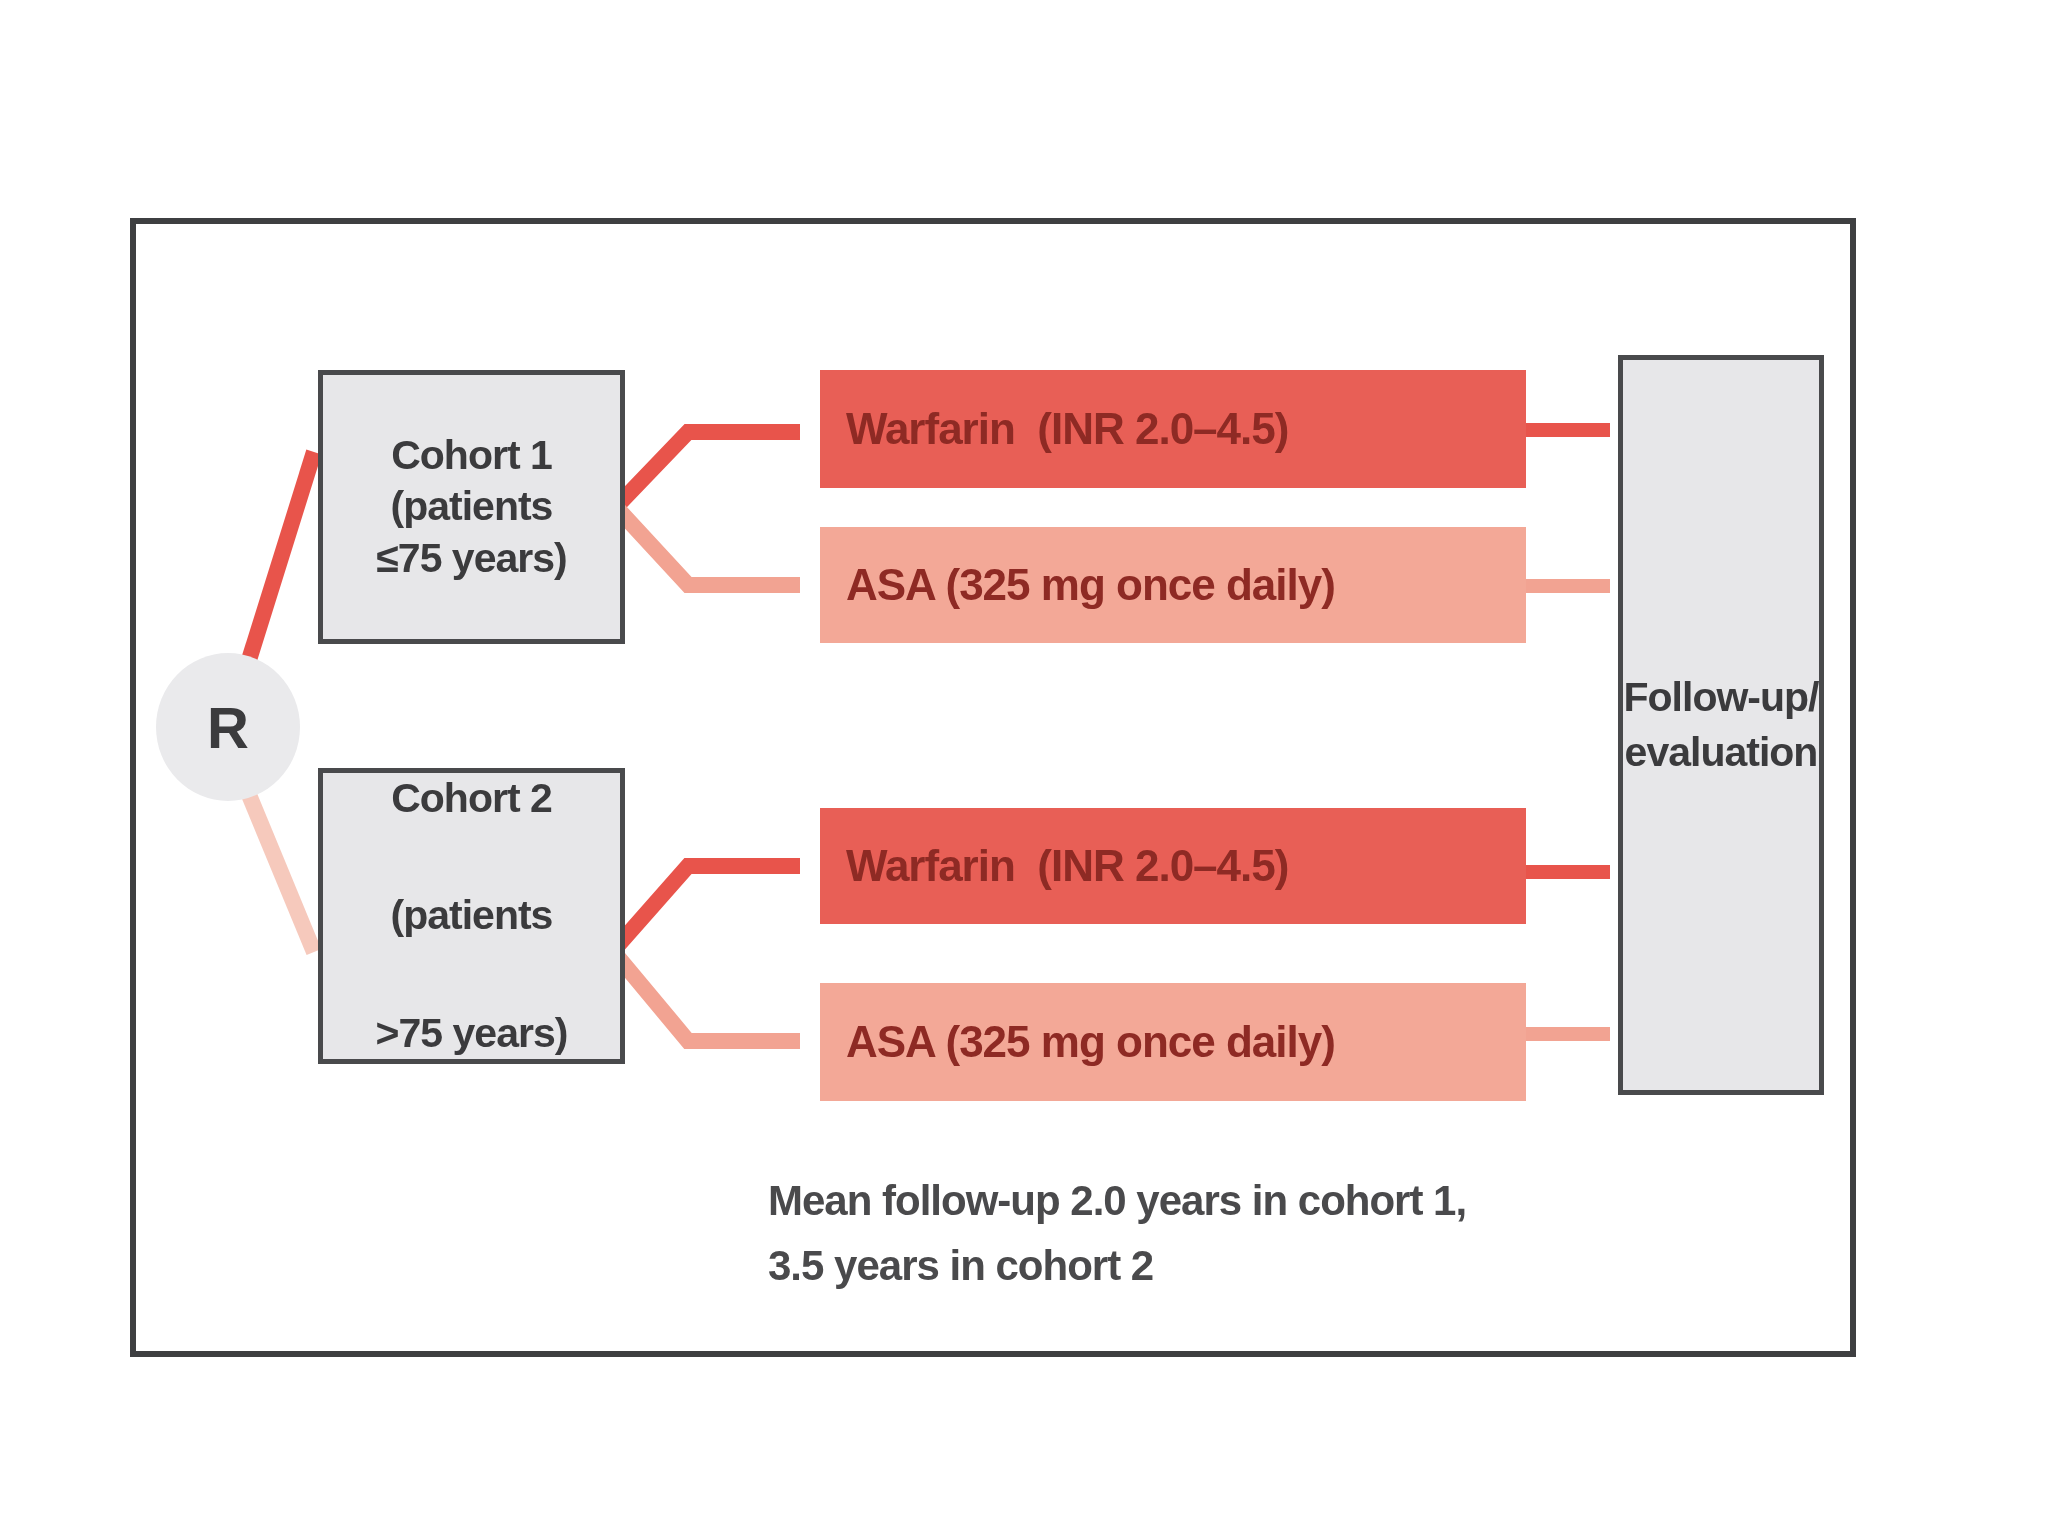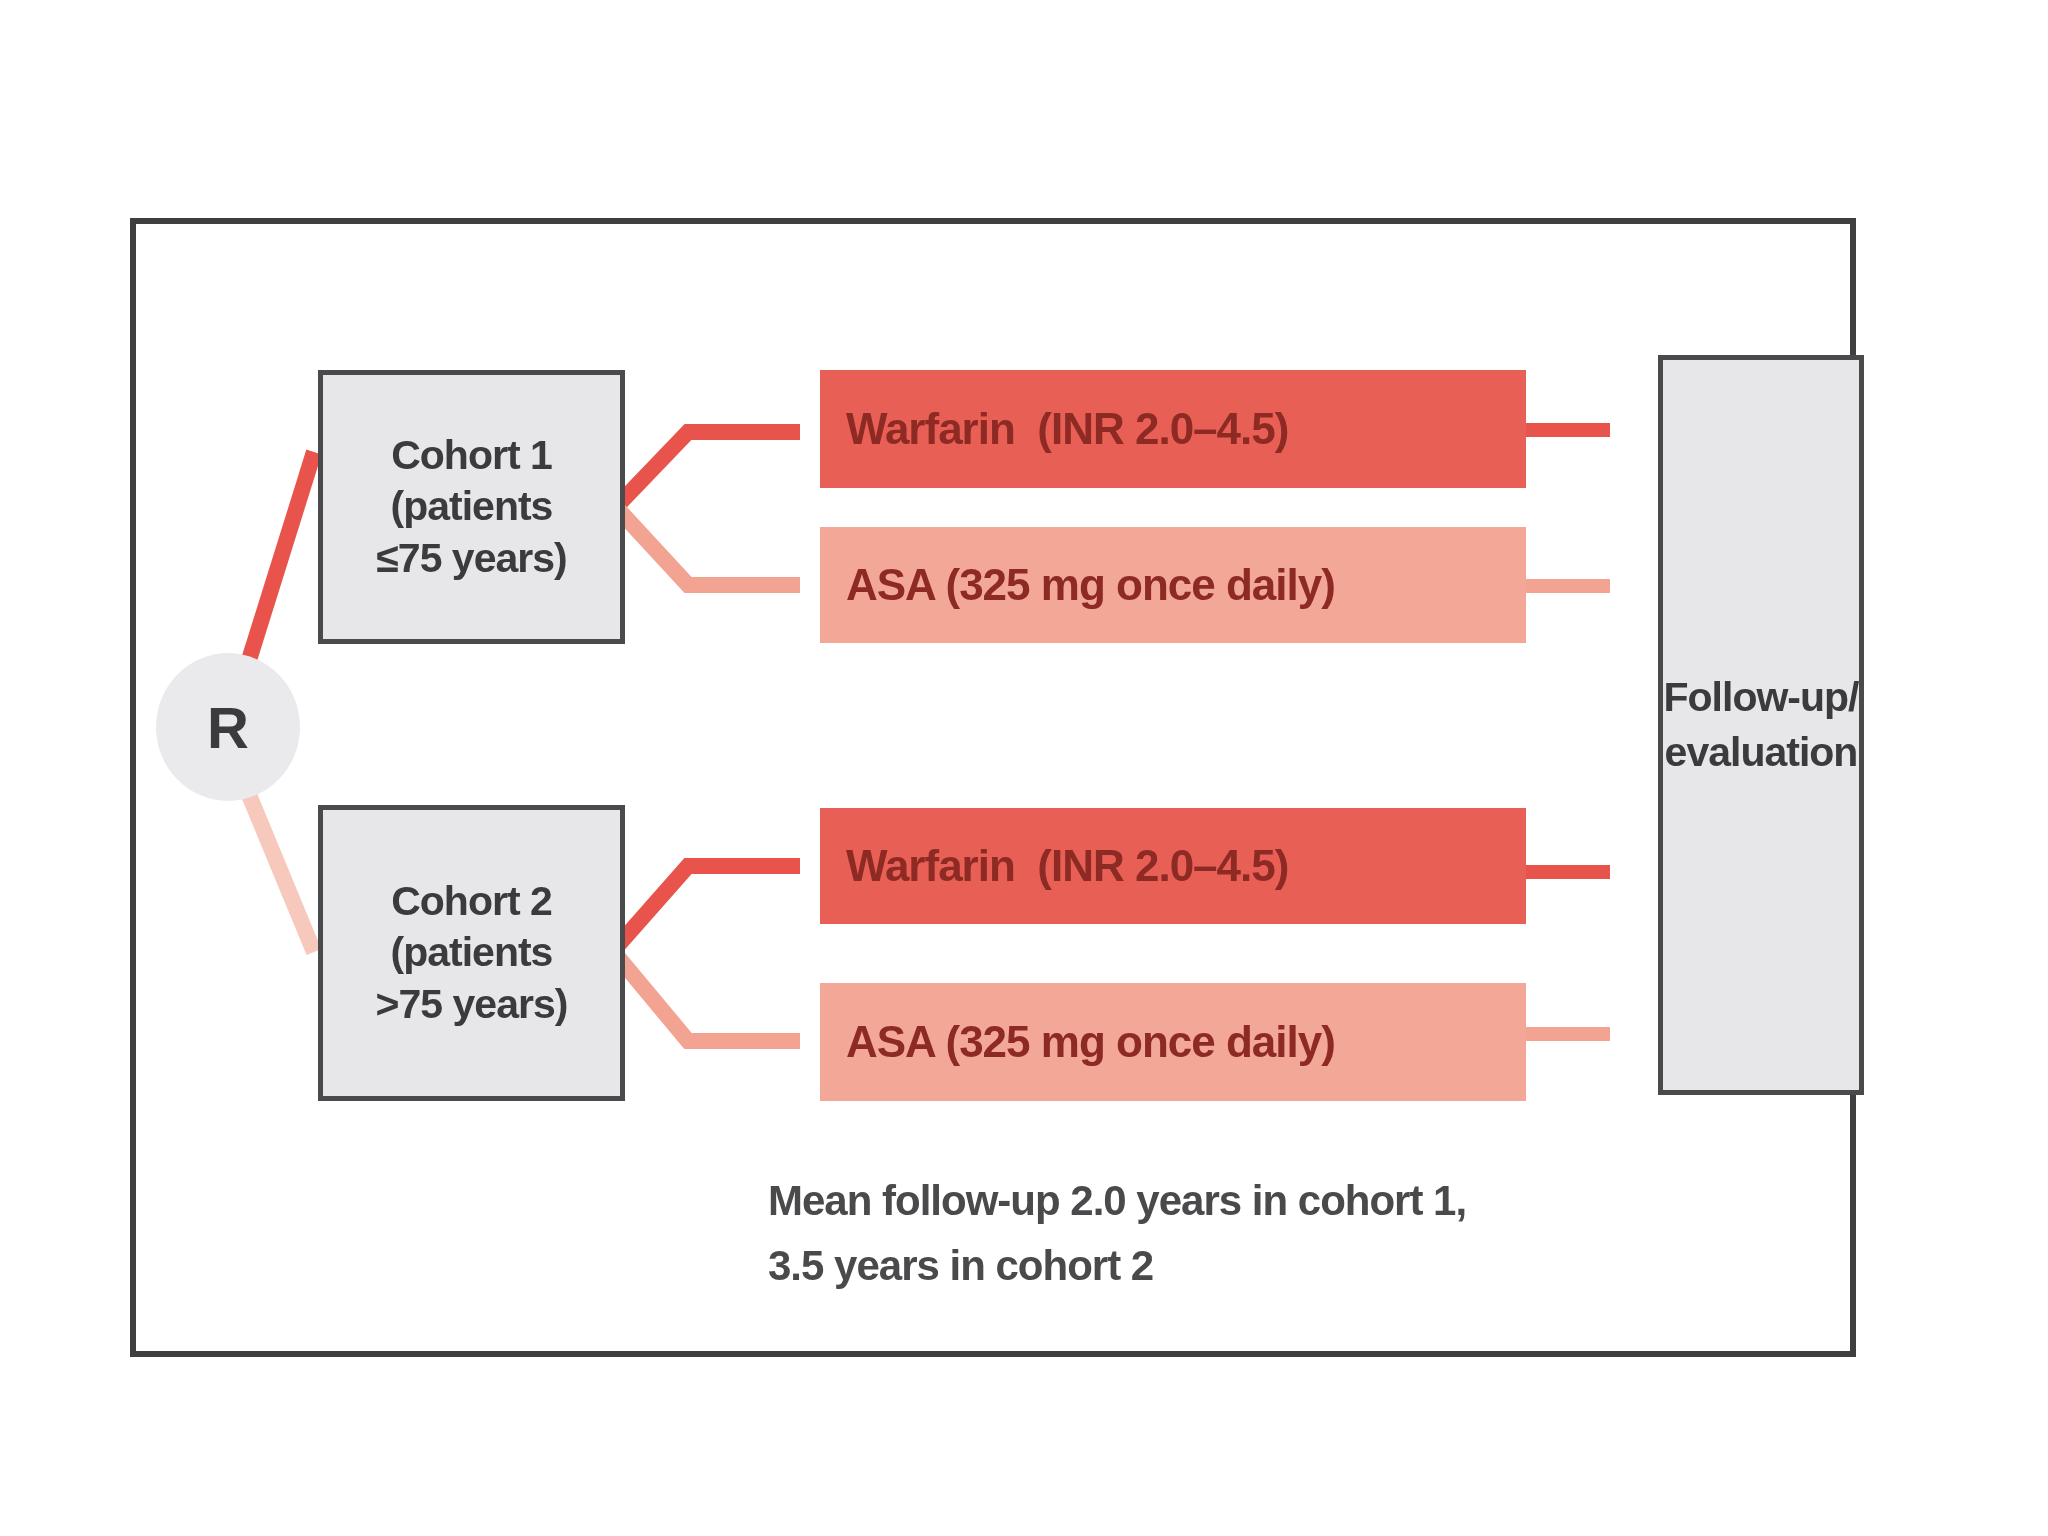--- a/index.html
+++ b/index.html
@@ -22,39 +22,39 @@
     position:absolute;box-sizing:border-box;display:flex;flex-direction:column;
     align-items:center;justify-content:center;text-align:center;z-index:2;margin-left:8px;
   }
   .graybox{
     background:var(--box_fill,#e7e7e9);
     border:5px solid var(--box_border,#494a4c);
     color:var(--text_dark,#3b3b3d);font-weight:bold;
   }
   .cohort{left:310px;width:307px;font-size:41px;line-height:1.25;letter-spacing:-1px;}
   #cohort1{top:370px;height:274px;}
-  #cohort2{top:805px;height:296px;}
+  #cohort2{top:768px;height:296px;justify-content:space-between;}
   .bar{
     position:absolute;left:820px;width:706px;display:flex;align-items:center;
     z-index:2;padding-left:26px;box-sizing:border-box;font-weight:bold;
     font-size:44px;letter-spacing:-1px;color:var(--bar_text,#8e2a24);white-space:pre;
   }
   .bar.warfarin{background:var(--warfarin_bar,#e85f56);}
   .bar.asa{background:var(--asa_bar,#f3a897);}
   #bar-w1{top:370px;height:118px;}
   #bar-a1{top:527px;height:116px;}
   #bar-w2{top:808px;height:116px;}
   #bar-a2{top:983px;height:118px;}
   .rcircle{
     position:absolute;left:156px;top:653px;width:144px;height:148px;border-radius:50%;
     background:var(--circle_fill,#eaeaec);color:var(--text_dark,#3c3c3e);
     font-size:58px;font-weight:bold;z-index:2;
     display:flex;align-items:center;justify-content:center;
   }
-  #followup{left:1650px;top:355px;width:206px;height:740px;font-size:41px;line-height:1.35;letter-spacing:-1px;}
+  #followup{left:1610px;top:355px;width:206px;height:740px;font-size:41px;line-height:1.35;letter-spacing:-1px;}
   .caption{
     position:absolute;left:768px;top:1168px;font-size:42px;font-weight:bold;
     color:var(--caption_text,#4a4a4c);line-height:1.55;letter-spacing:-1px;z-index:2;text-align:left;
   }
   .blockline{display:block;}
 </style>
 </head>
 <body>
 
 <div class="stage">

